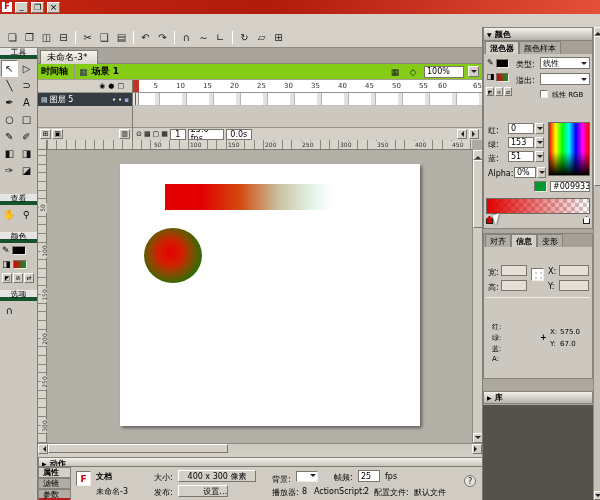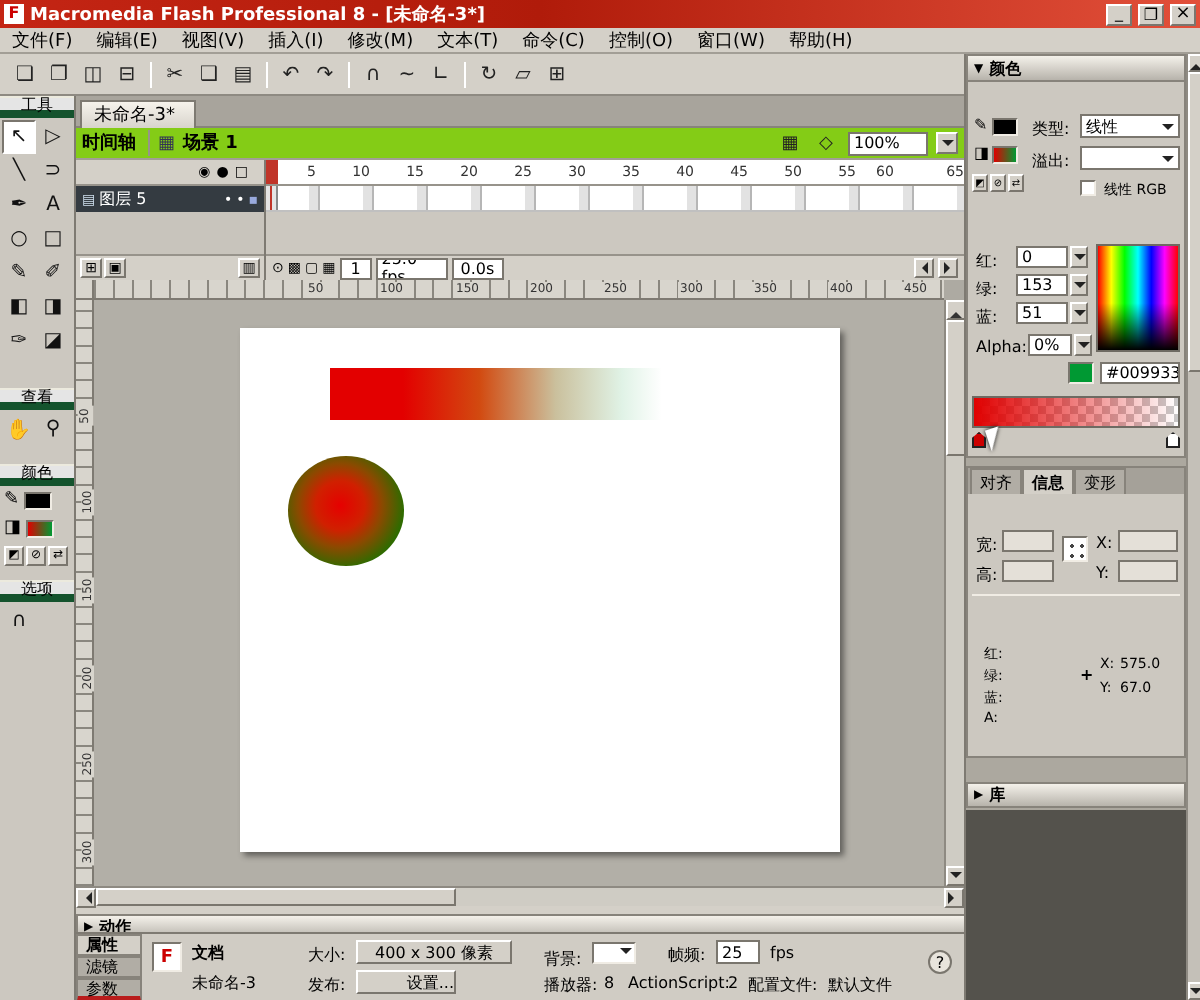--- a/index.html
+++ b/index.html
@@ -33,38 +33,25 @@
 .checker{background-image:conic-gradient(#c8c8c8 0 25%,#fff 0 50%,#c8c8c8 0 75%,#fff 0);background-size:8px 8px}
 .gstop{position:absolute;width:7px;height:8px;border:1px solid #222;clip-path:polygon(50% 0,100% 38%,100% 100%,0 100%,0 38%)}
 </style>
 </head>
 <body>
 
 <div id="app">
 
   <div class="abs flex" style="left:0;top:0;width:600px;height:14px;background:linear-gradient(90deg,#c42514,#b01b0a 45%,#e2503a);color:#fff;padding:0 2px;gap:3px">
     <span style="width:10px;height:10px;background:#fff;color:#c00;font-size:8px;font-weight:bold;text-align:center;line-height:10px;flex:none">F</span>
-    <span style="flex:1;font-size:9px;font-weight:bold;white-space:nowrap;overflow:hidden">Macromedia Flash Professional 8 - [未命名-3*]</span>
     <span class="b3" style="width:13px;height:11px;color:#000;font-size:8px;text-align:center;line-height:7px">_</span>
     <span class="b3" style="width:13px;height:11px;color:#000;font-size:8px;text-align:center;line-height:10px">❐</span>
     <span class="b3" style="width:13px;height:11px;color:#000;font-size:9px;text-align:center;line-height:9px">×</span>
   </div>
 
-  <div class="abs flex" style="left:0;top:14px;width:600px;height:13px;background:#d4d0c8;border-bottom:1px solid #a29e96">
-    <span class="menu-item">文件(F)</span>
-    <span class="menu-item">编辑(E)</span>
-    <span class="menu-item">视图(V)</span>
-    <span class="menu-item">插入(I)</span>
-    <span class="menu-item">修改(M)</span>
-    <span class="menu-item">文本(T)</span>
-    <span class="menu-item">命令(C)</span>
-    <span class="menu-item">控制(O)</span>
-    <span class="menu-item">窗口(W)</span>
-    <span class="menu-item">帮助(H)</span>
-  </div>
 
   <div class="abs flex" style="left:0;top:27px;width:482px;height:21px;background:#d4d0c8;border-bottom:1px solid #8e8a82;padding:0 4px">
     <span class="tbbtn">❏</span>
     <span class="tbbtn">❐</span>
     <span class="tbbtn">◫</span>
     <span class="tbbtn">⊟</span>
     <span class="sep"></span>
     <span class="tbbtn">✂</span>
     <span class="tbbtn">❑</span>
     <span class="tbbtn">▤</span>
@@ -310,20 +297,28 @@
     <span class="abs" style="right:6px;top:8px;width:12px;height:12px;border:1px solid #7a766e;border-radius:50%;background:#e8e4dc;font-size:8px;text-align:center;line-height:11px">?</span>
   </div>
 
   <div class="abs" style="left:482px;top:27px;width:118px;height:473px;background:#aca89f;border-left:1px solid #7e7a72">
 
     <div class="abs" style="left:0;top:0;width:110px;height:202px;background:#ccc8c0;border:1px solid #87837b">
       <div class="phead" style="border:none;border-bottom:1px solid #87837b">
         <span style="font-size:6px">▼</span>
         <span>颜色</span>
       </div>
+      <div class="flex" style="height:13px;background:#a5a199;padding:0 1px">
+        <span class="ptab on">
+            <span>混色器</span>
+          </span>
+        <span class="ptab">
+            <span>颜色样本</span>
+          </span>
+      </div>
 
       <span class="abs" style="left:3px;top:30px;font-size:8px">✎</span>
       <span class="inset abs" style="left:12px;top:31px;width:13px;height:9px;background:#000"></span>
       <span class="abs" style="left:3px;top:44px;font-size:8px">◨</span>
       <span class="inset abs" style="left:12px;top:45px;width:13px;height:9px;background:linear-gradient(90deg,#e00000,#009933)"></span>
       <span class="b3 abs" style="left:2px;top:59px;width:8px;height:9px;font-size:5px;text-align:center;line-height:8px">◩</span>
       <span class="b3 abs" style="left:11px;top:59px;width:8px;height:9px;font-size:5px;text-align:center;line-height:8px">⊘</span>
       <span class="b3 abs" style="left:20px;top:59px;width:8px;height:9px;font-size:5px;text-align:center;line-height:8px">⇄</span>
 
       <span class="lbl abs" style="left:32px;top:31px">类型:</span>

